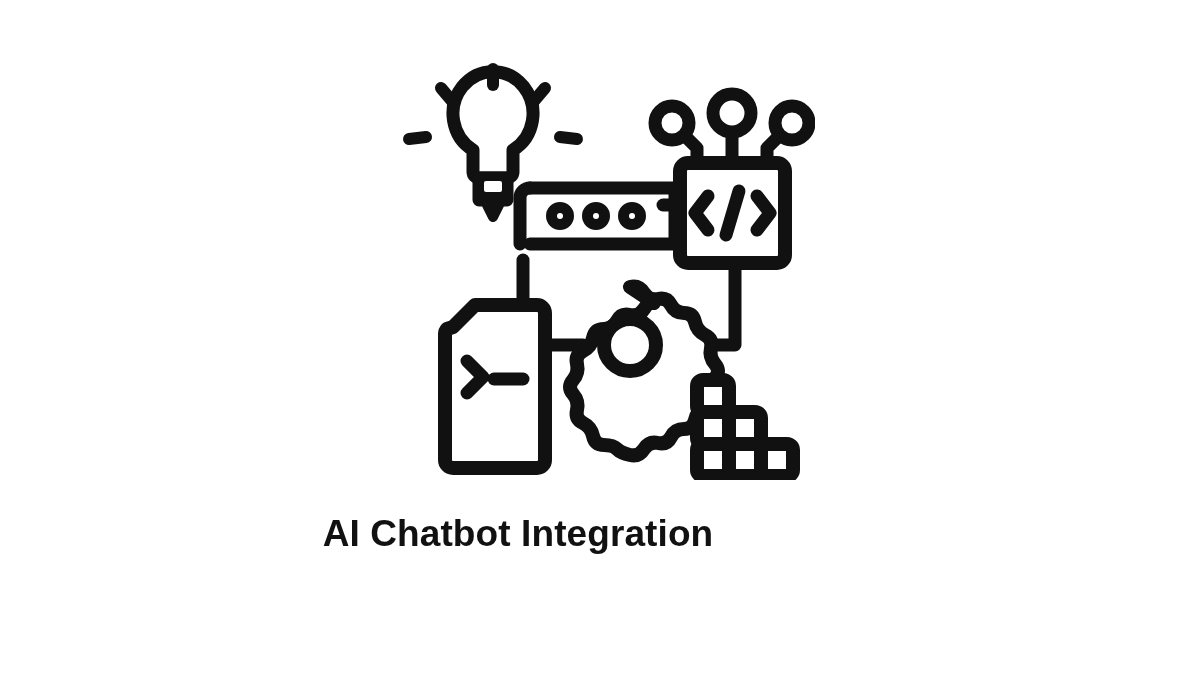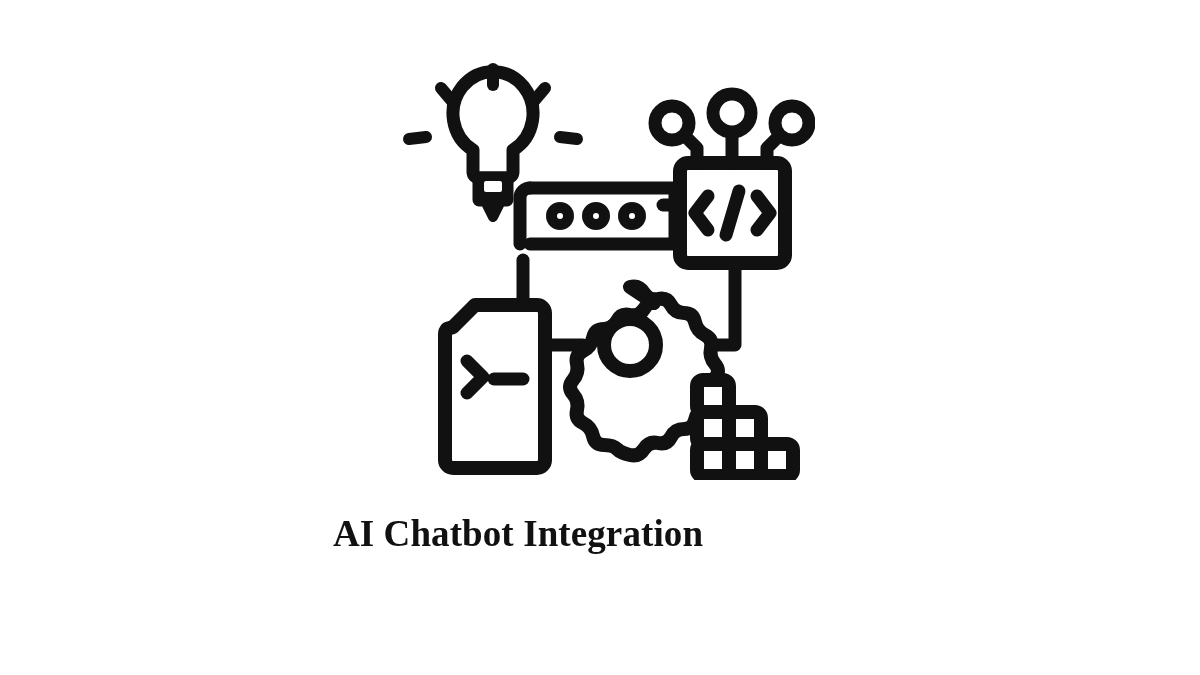--- a/index.html
+++ b/index.html
@@ -33,21 +33,21 @@
     width: 420px;
     height: 425px;
     display: block;
   }
   .caption {
     position: absolute;
     left: 0;
     top: 505px;
     width: 1036px;
     text-align: center;
-    font-family: Liberation Serif, serif;
+    font-family: Liberation Sans, sans-serif;
     font-weight: bold;
     font-size: 37px;
     letter-spacing: 0.1px;
     color: #111111;
     line-height: 58px;
     white-space: nowrap;
   }
 </style>
 </head>
 <body>

